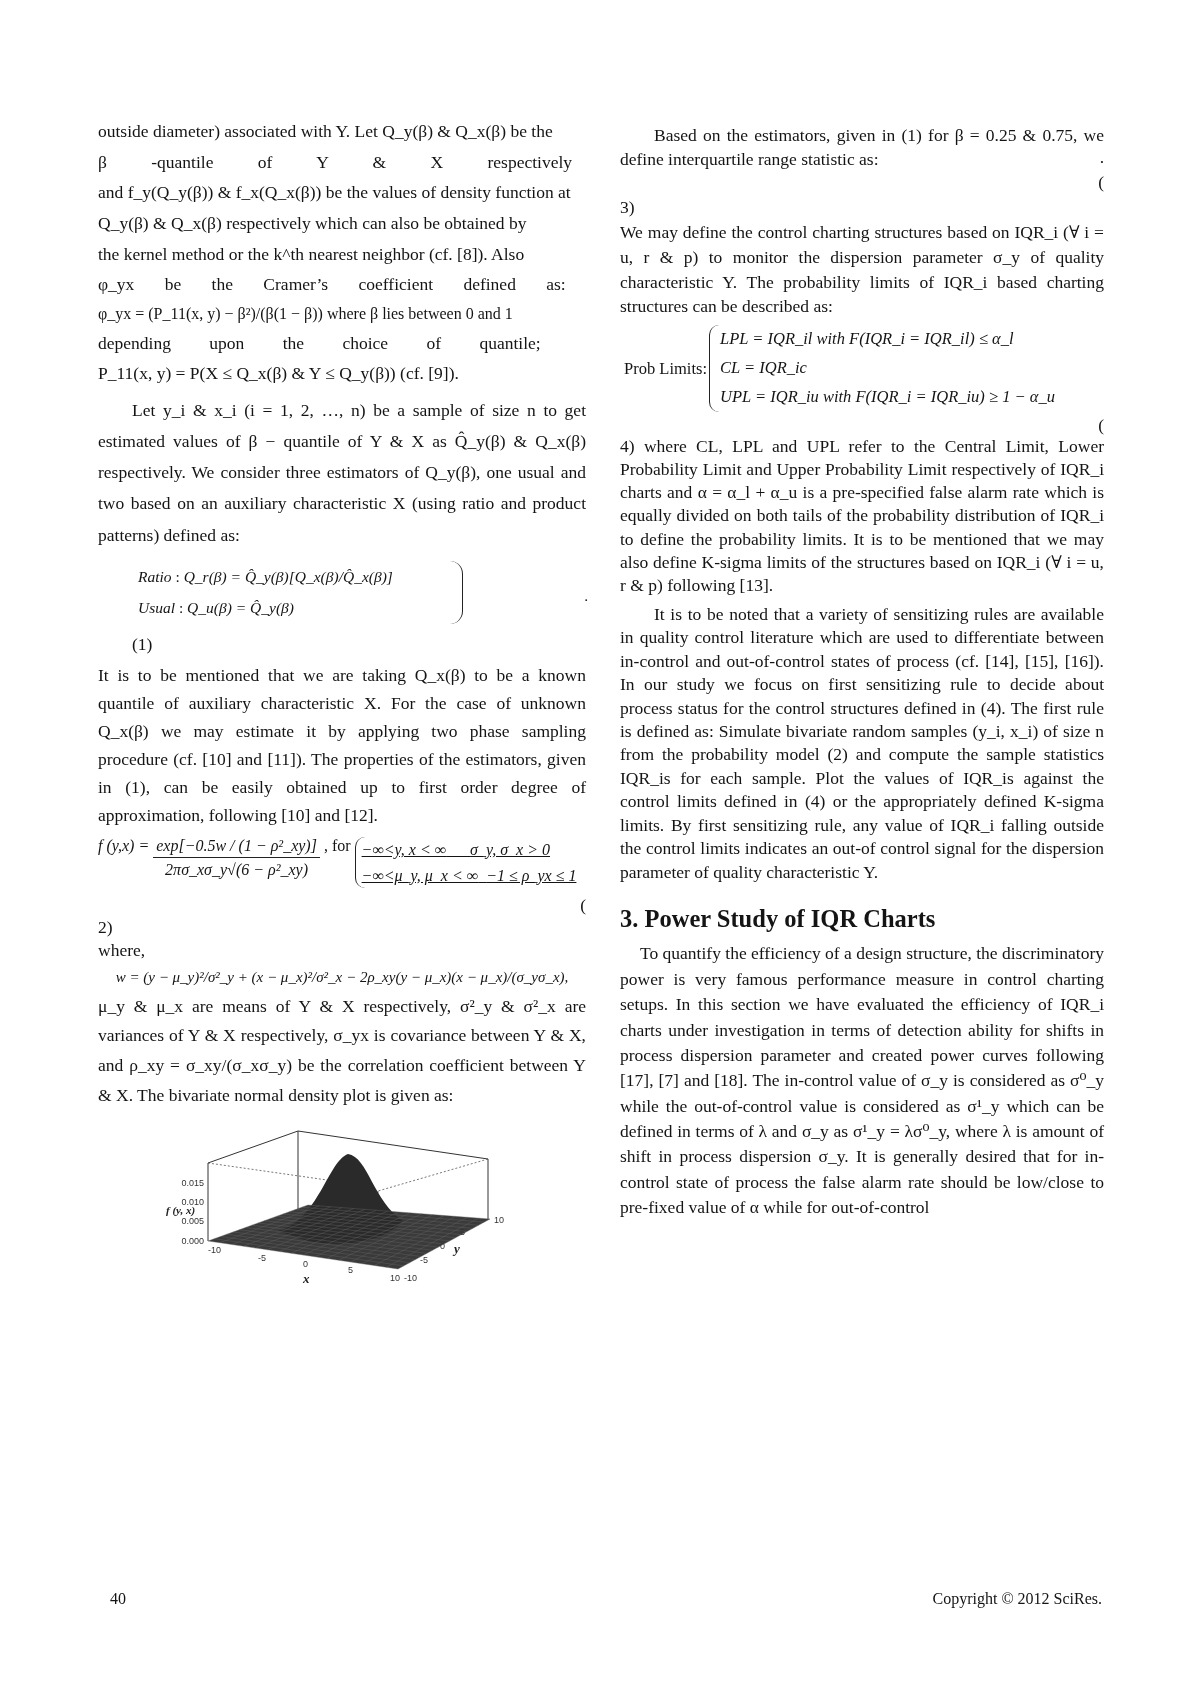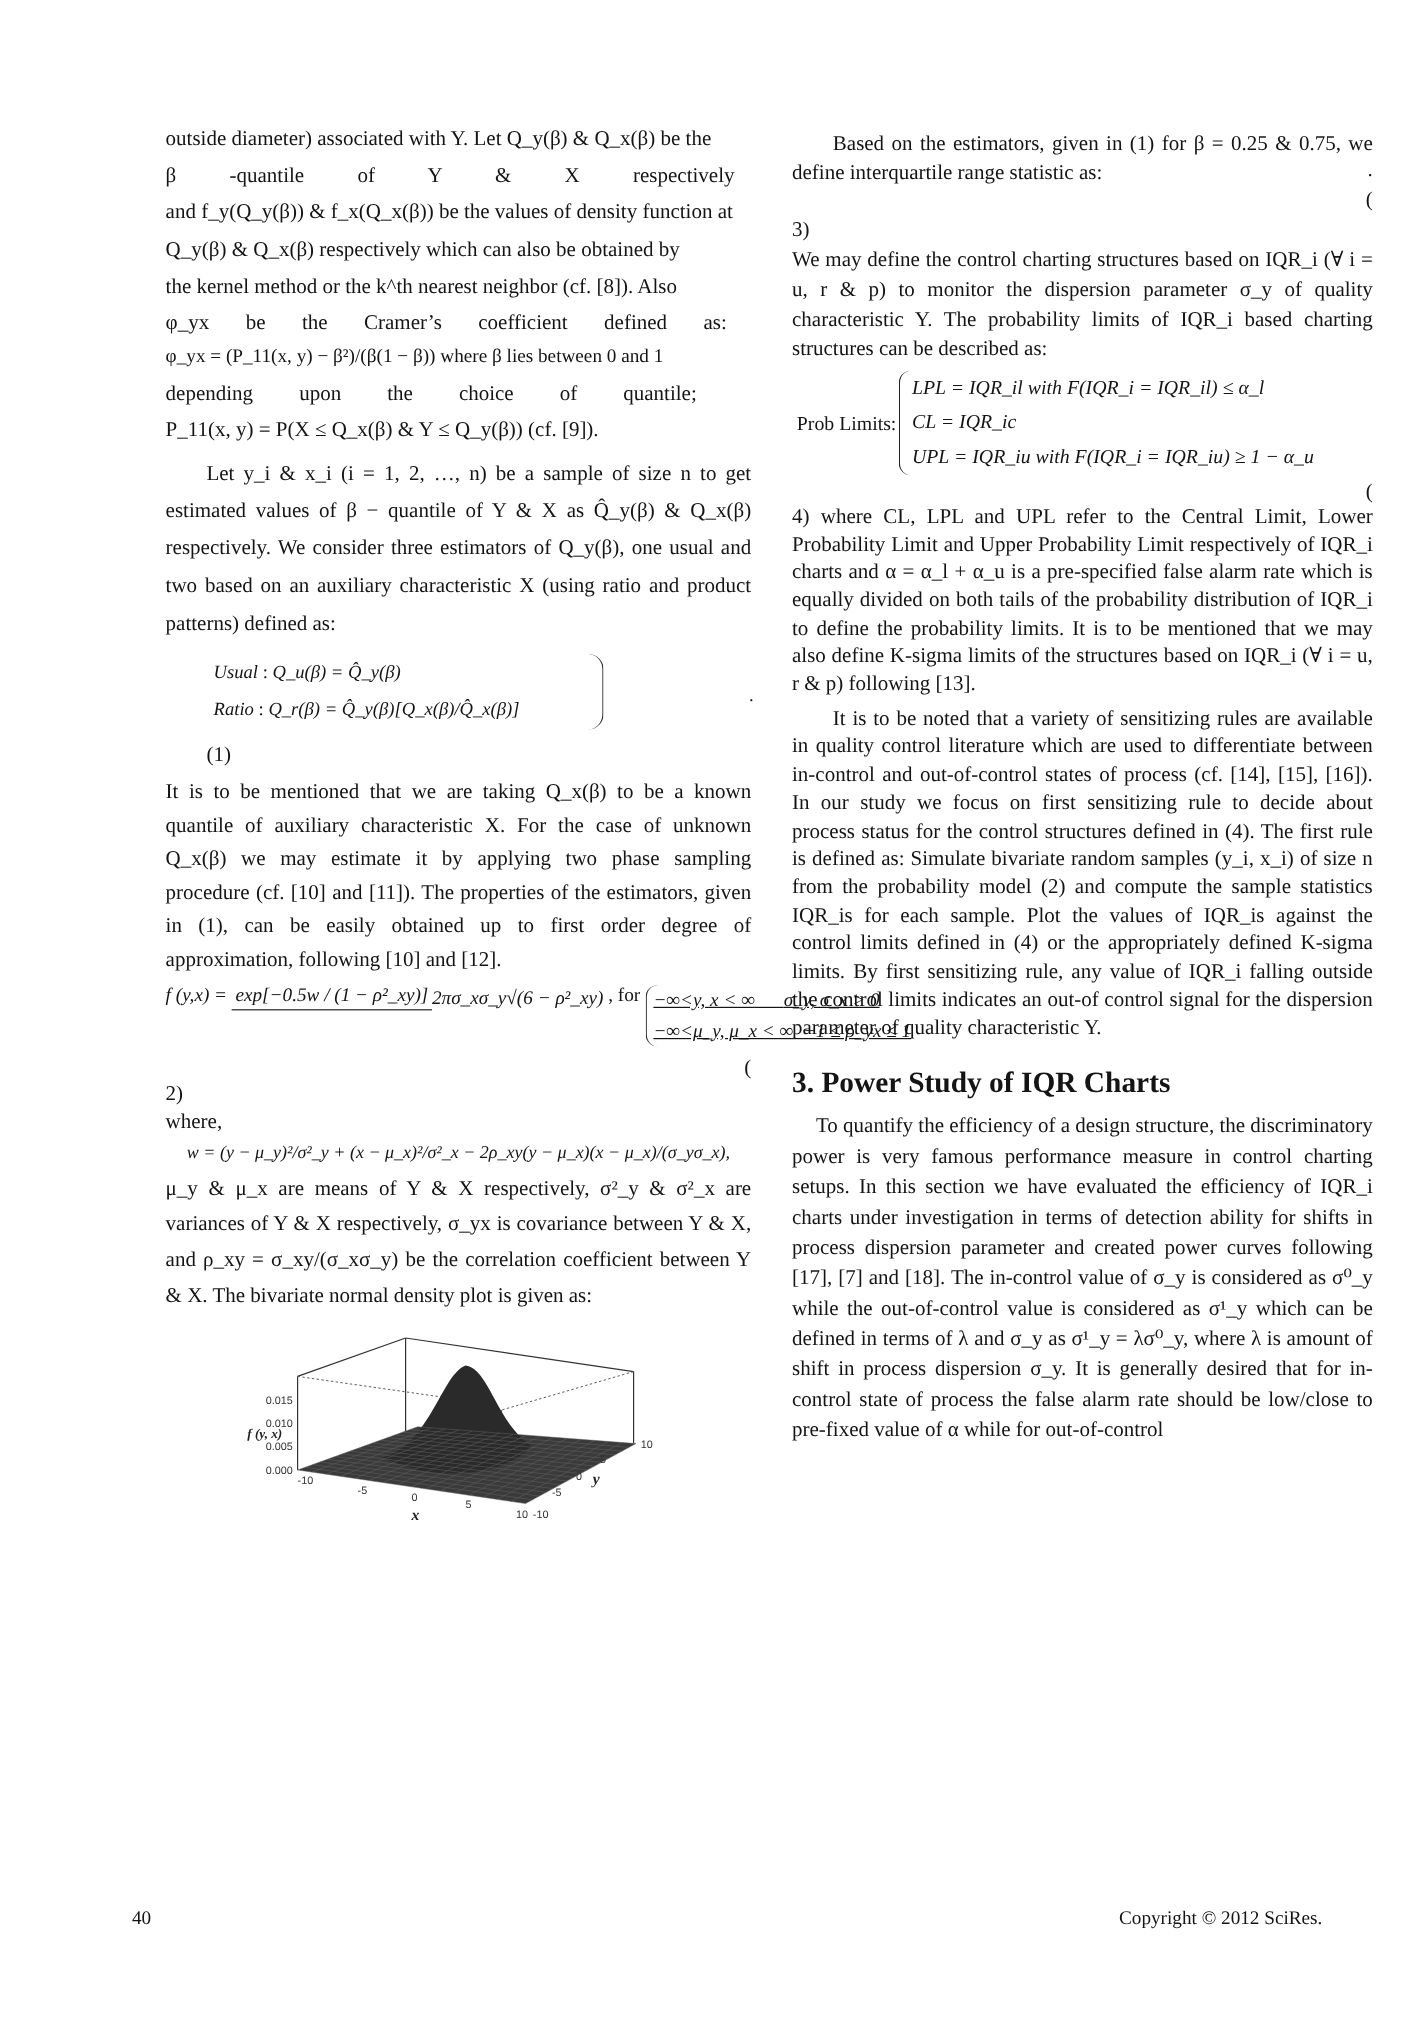--- a/index.html
+++ b/index.html
@@ -1,21 +1,21 @@
 <!DOCTYPE html>
 <html><head>
 <meta charset="utf-8">
 <style>
   html, body { margin: 0; padding: 0; background: #ffffff; }
   body {
     width: 1190px; height: 1684px; position: relative; overflow: hidden;
     font-family: "Liberation Serif", "DejaVu Serif", serif; color: #141414;
     font-size: 17.5px;
   }
-  .col { position: absolute; top: 100px; width: 488px; margin-left: 40px; }
+  .col { position: absolute; top: 116px; width: 488px; }
   .col.left { left: 98px; }
   .col.right { left: 620px; width: 484px; }
   p { margin: 0; text-align: justify; line-height: 1.36; }
   .indent { text-indent: 34px; }
   .gap { margin-top: 6px; }
   i, .m { font-style: italic; }
   .eq { margin: 8px 0 8px 44px; white-space: nowrap; line-height: 1.3; }
   .eqnum { text-align: right; margin: 0; line-height: 1.1; }
   .eqnum-left { margin: 0; line-height: 1.2; }
   .eqblock { position: relative; margin: 10px 0 10px 40px; font-size: 15.5px; }
@@ -26,21 +26,21 @@
   }
   .dot-right { position: absolute; right: -2px; top: 42%; }
   .probblock { display: flex; align-items: center; margin: 6px 0 4px 4px; font-size: 16.5px; }
   .probblock .lbl { white-space: nowrap; }
   .probblock .rows {
     border-left: 1.5px solid #222; border-radius: 10px 0 0 10px;
     padding-left: 10px; margin-left: 2px;
   }
   .probblock .rows div { line-height: 1.75; white-space: nowrap; }
   .density { display: flex; align-items: flex-start; margin: 8px 0 2px 0; font-size: 16px; white-space: nowrap; }
-  .frac { display: inline-flex; align-items: center; margin: 0 4px; }
+  .frac { display: inline-flex; flex-direction: column; align-items: center; margin: 0 4px; }
   .frac .num { border-bottom: 1.3px solid #222; padding: 0 3px 2px; }
   .frac .den { padding-top: 3px; }
   .cases { border-left: 1.5px solid #222; border-radius: 10px 0 0 10px; padding-left: 6px; margin-left: 4px; }
   .cases div { line-height: 1.6; text-decoration: underline; }
   .section-title {
     font-family: "Liberation Serif", serif; font-weight: bold; font-size: 24.5px;
     margin: 20px 0 8px 0; line-height: 1.2;
   }
   .figure { margin: 10px 0 0 60px; }
   .footer { position: absolute; top: 1590px; font-size: 16px; }
@@ -60,26 +60,26 @@
     <p style="line-height:1.75;word-spacing:26px">φ_yx be the Cramer’s coefficient defined as:</p>
     <p style="line-height:1.75;font-size:16px">φ_yx = (P_11(x, y) − β²)/(β(1 − β)) where β lies between 0 and 1</p>
     <p style="line-height:1.75;word-spacing:34px">depending upon the choice of quantile;</p>
     <p style="line-height:1.75">P_11(x, y) = P(X ≤ Q_x(β) &amp; Y ≤ Q_y(β)) (cf. [9]).</p>
   </div>
 
   <p class="indent gap" style="line-height:1.78">Let y_i &amp; x_i (i = 1, 2, …, n) be a sample of size n to get estimated values of β − quantile of Y &amp; X as Q̂_y(β) &amp; Q_x(β) respectively. We consider three estimators of Q_y(β), one usual and two based on an auxiliary characteristic X (using ratio and product patterns) defined as:</p>
 
   <div class="eqblock">
     <div class="row">
+      <i>Ratio</i> :
+      <span class="m">Q_r(β) = Q̂_y(β)[Q_x(β)/Q̂_x(β)]</span>
+    </div>
+    <div class="row">
       <i>Usual</i> :
       <span class="m">Q_u(β) = Q̂_y(β)</span>
-    </div>
-    <div class="row">
-      <i>Ratio</i> :
-      <span class="m">Q_r(β) = Q̂_y(β)[Q_x(β)/Q̂_x(β)]</span>
     </div>
     <div class="brace-right"></div>
     <span class="dot-right">.</span>
   </div>
   <p class="eqnum-left" style="margin-left:34px">(1)</p>
 
   <p class="gap" style="line-height:1.6">It is to be mentioned that we are taking Q_x(β) to be a known quantile of auxiliary characteristic X. For the case of unknown Q_x(β) we may estimate it by applying two phase sampling procedure (cf. [10] and [11]). The properties of the estimators, given in (1), can be easily obtained up to first order degree of approximation, following [10] and [12].</p>
 
   <div class="density">
     <span class="m">f (y,x) =</span>

